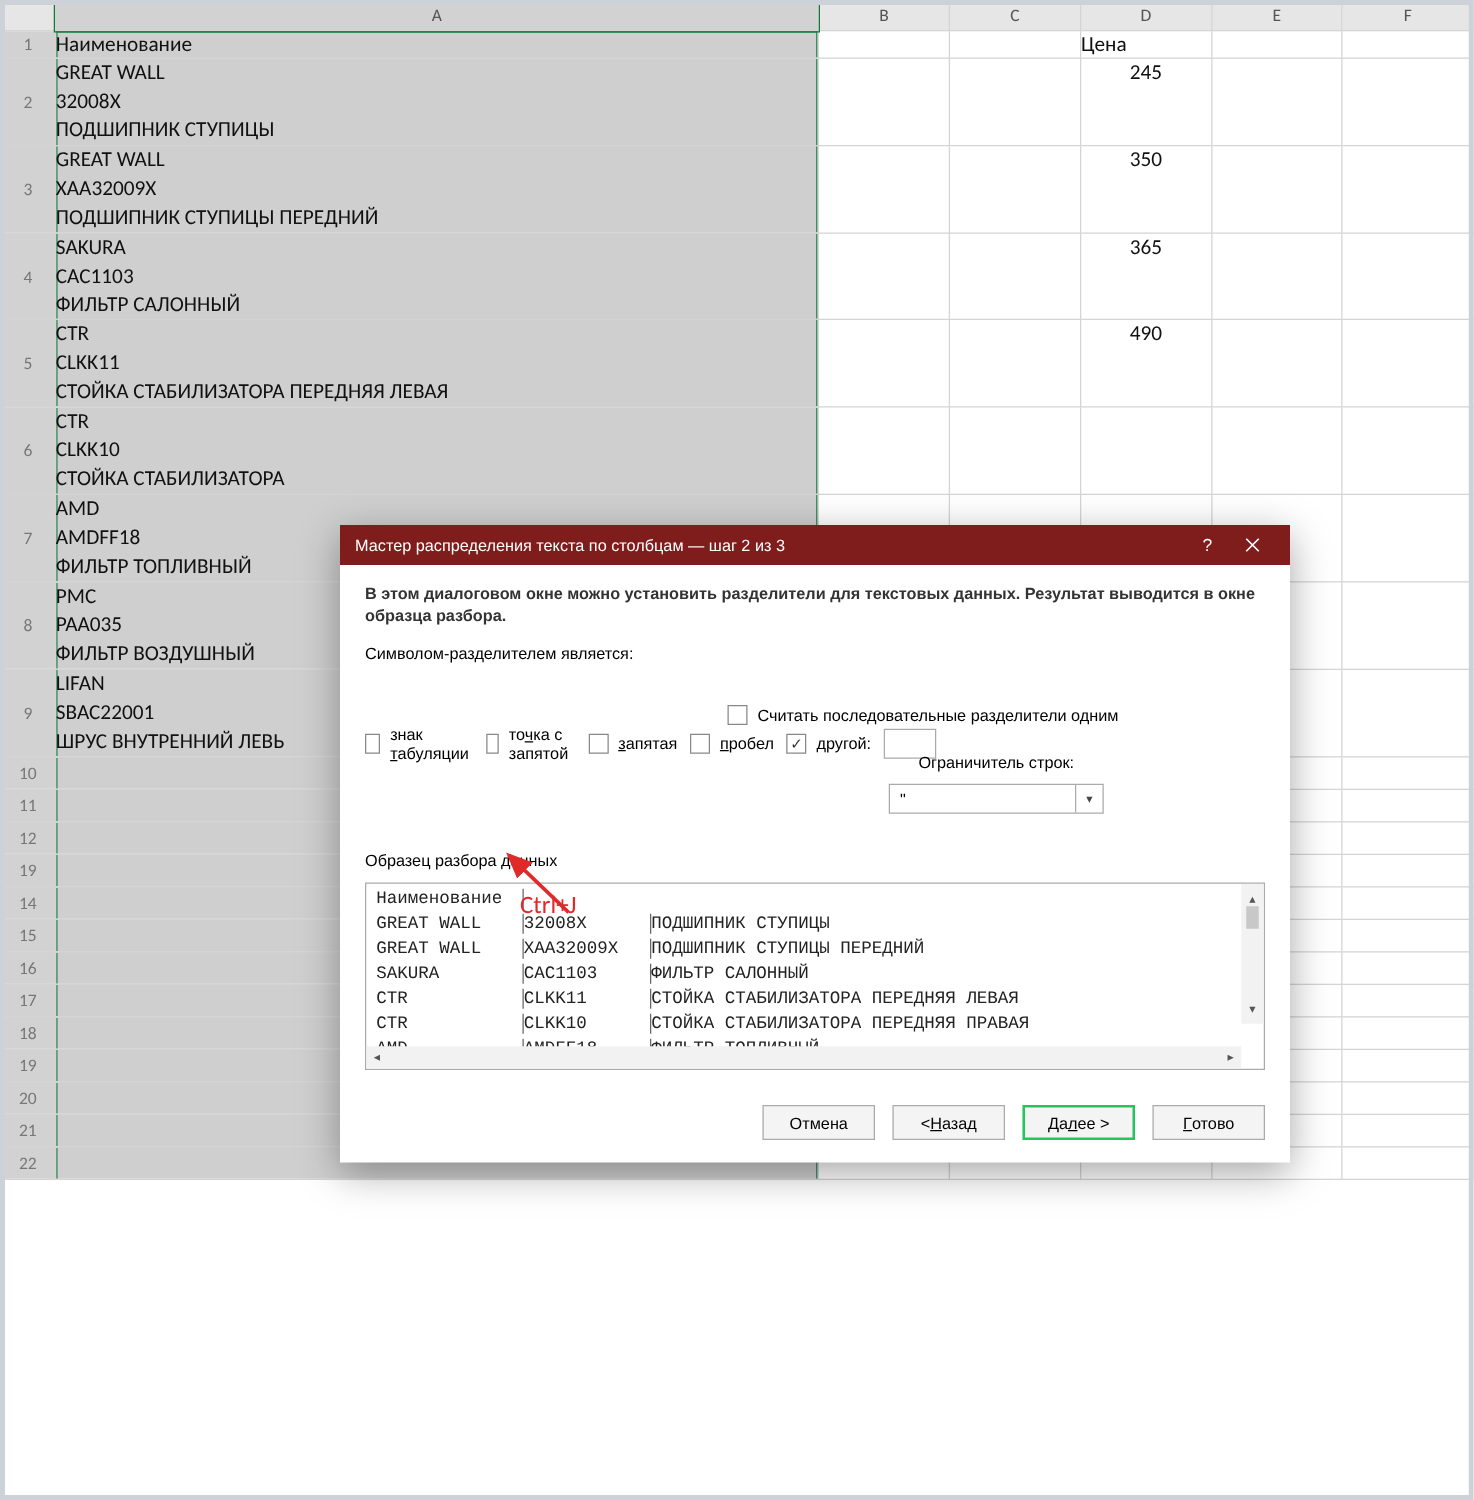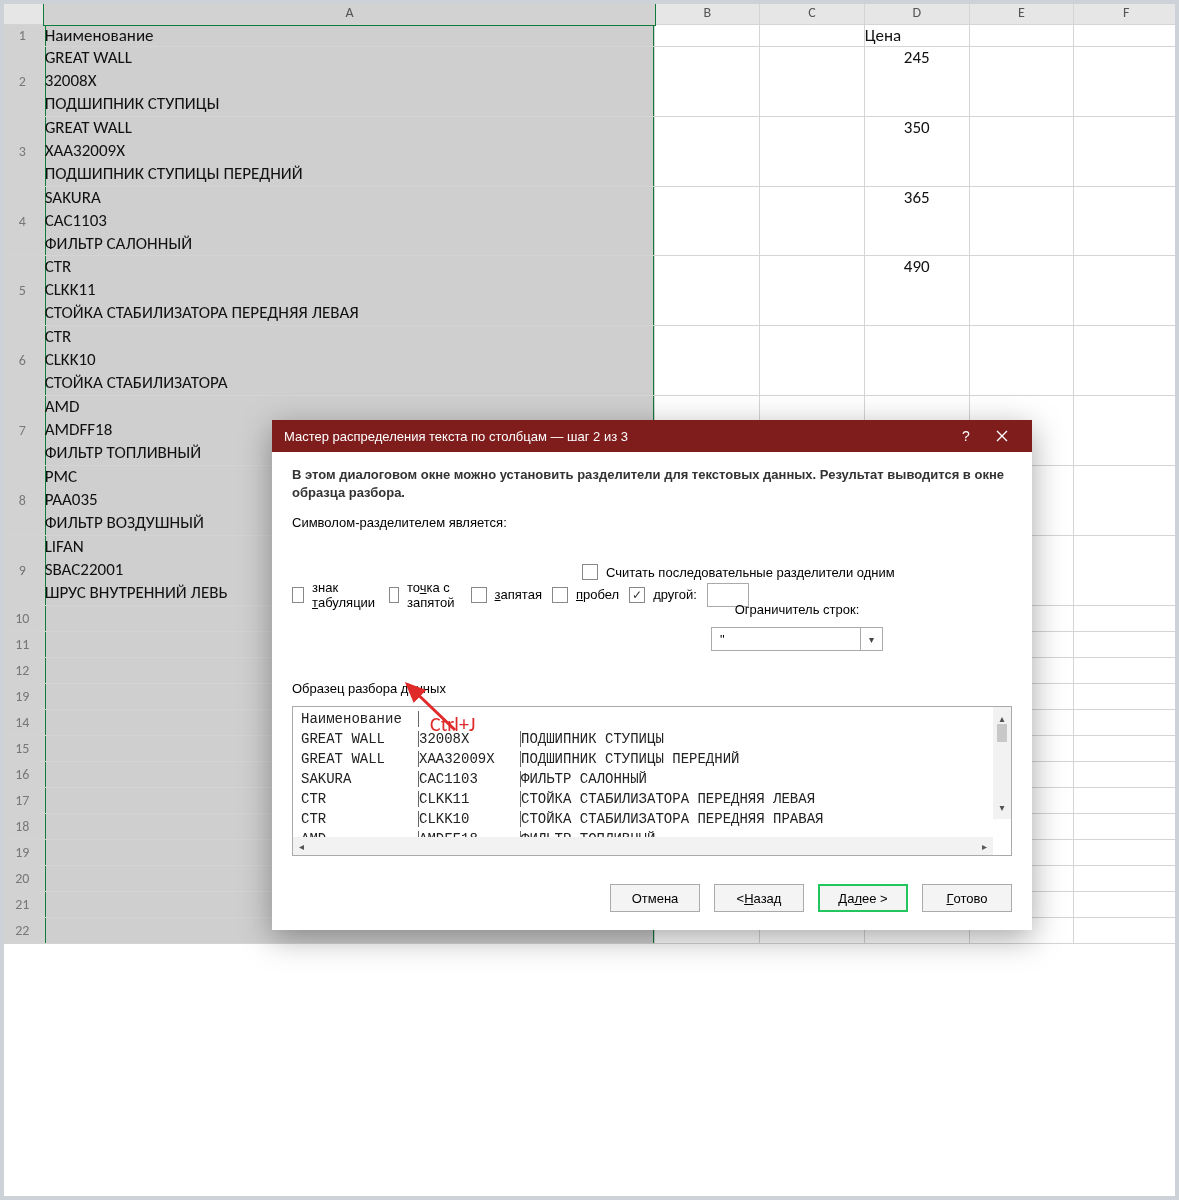--- a/index.html
+++ b/index.html
@@ -119,21 +119,21 @@
   }
   .qual-select .val { padding: 0 8px; }
   .qual-select .arrow {
     width: 22px; height: 22px; border-left: 1px solid #aaa;
     display: flex; align-items: center; justify-content: center;
     font-size: 10px; color: #444;
   }
 
   .arrow-anno {
     position: absolute;
-    left: 430px; top: 712px;
+    left: 416px; top: 712px;
     color: #e02a2a;
     font-size: 20px;
     font-family: Calibri, Arial, sans-serif;
   }
   .arrow-svg { position: absolute; left: 395px; top: 672px; }
 
   .preview-label { margin: 30px 0 10px 0; }
   .preview-box {
     border: 1px solid #aaa;
     height: 150px;

